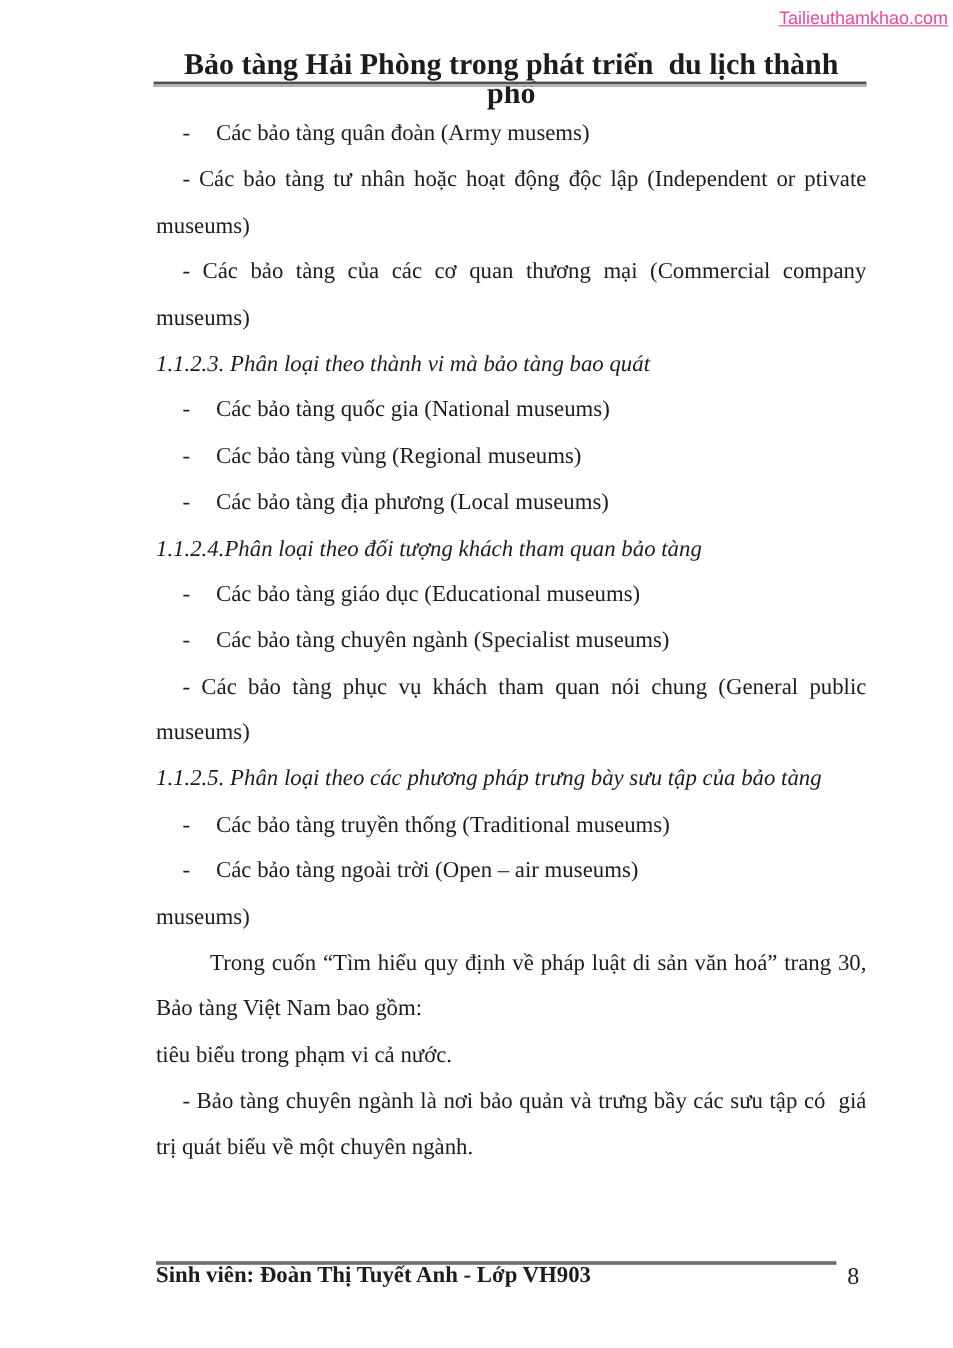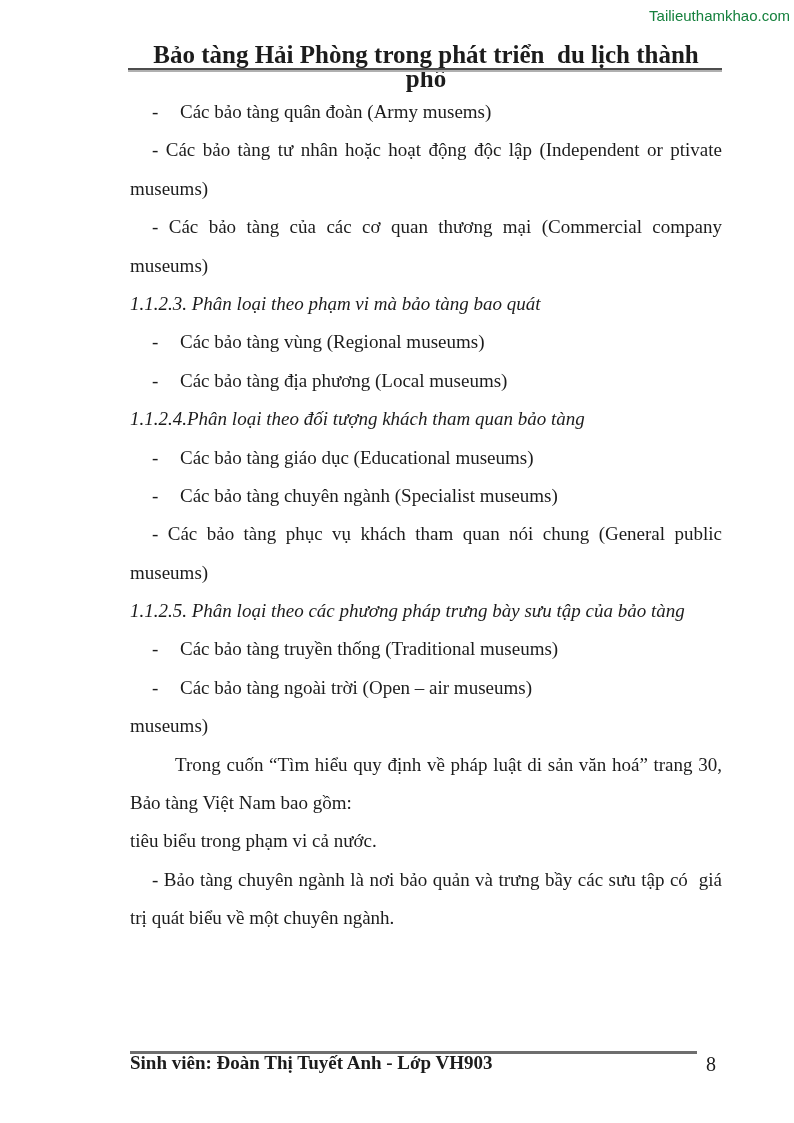--- a/index.html
+++ b/index.html
@@ -11,22 +11,23 @@
     overflow: hidden;
     font-family: "Liberation Serif", serif;
     color: #1c1c1c;
   }
   .watermark {
     position: absolute;
     top: 7px;
     right: 4px;
     font-family: "Liberation Sans", sans-serif;
     font-size: 15px;
-    color: #15803d;
+    color: #ec4899;
     text-shadow: 1px 1px 0 #ffffff;
+    text-decoration: underline;
   }
   .header-title {
     position: absolute;
     left: 130px;
     width: 592px;
     top: 43px;
     text-align: center;
     font-weight: bold;
     font-size: 25px;
     line-height: 24px;
@@ -103,21 +104,24 @@
     </div>
     <div>
       <div class="line just bullet-first">- Các bảo tàng tư nhân hoặc hoạt động độc lập (Independent or ptivate</div>
       <div class="line">museums)</div>
     </div>
     <div>
       <div class="line just bullet-first">- Các bảo tàng của các cơ quan thương mại (Commercial company</div>
       <div class="line">museums)</div>
     </div>
     <div>
-      <div class="line heading">1.1.2.3. Phân loại theo phạm vi mà bảo tàng bao quát</div>
+      <div class="line heading">1.1.2.3. Phân loại theo thành vi mà bảo tàng bao quát</div>
+    </div>
+    <div>
+      <div class="line bullet-first"><span class="marker">-</span>Các bảo tàng quốc gia (National museums)</div>
     </div>
     <div>
       <div class="line bullet-first"><span class="marker">-</span>Các bảo tàng vùng (Regional museums)</div>
     </div>
     <div>
       <div class="line bullet-first"><span class="marker">-</span>Các bảo tàng địa phương (Local museums)</div>
     </div>
     <div>
       <div class="line heading">1.1.2.4.Phân loại theo đối tượng khách tham quan bảo tàng</div>
     </div>

